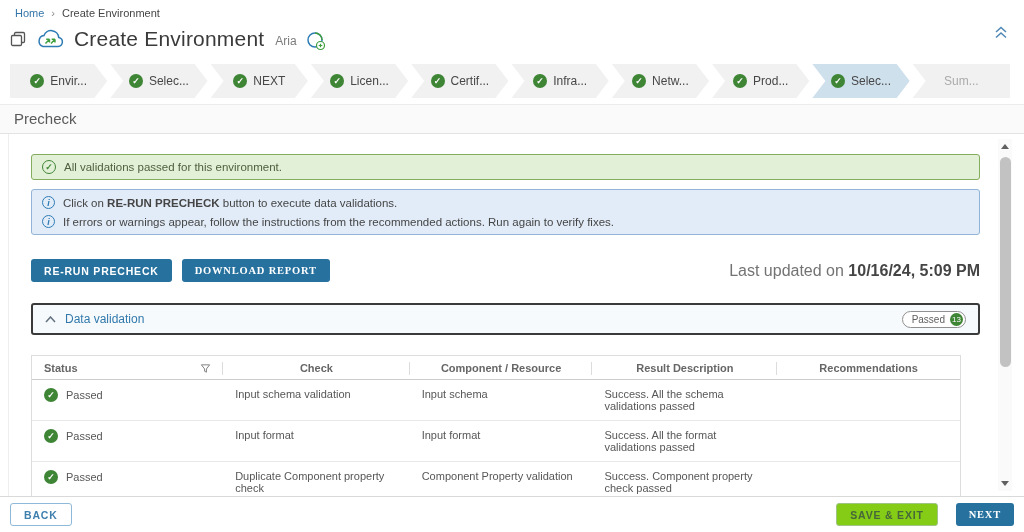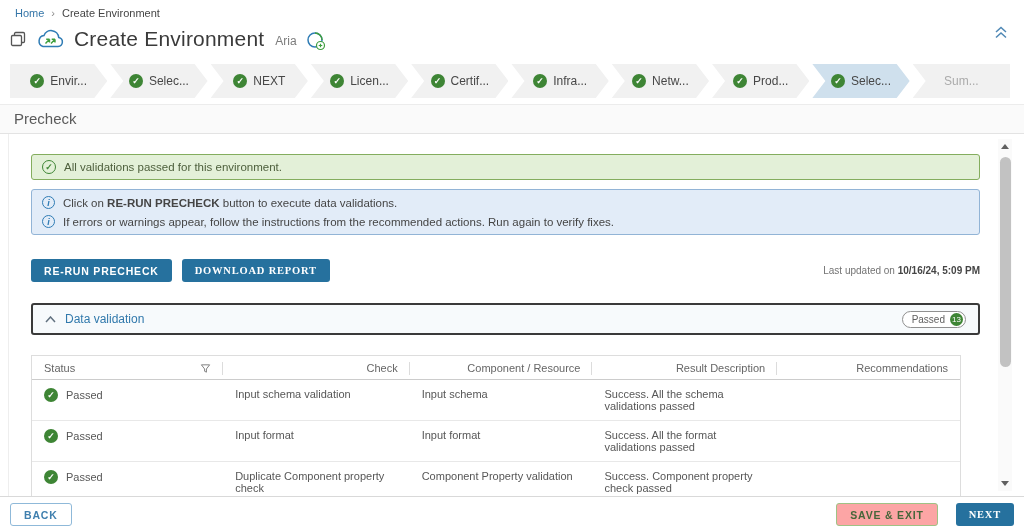--- a/index.html
+++ b/index.html
@@ -45,53 +45,53 @@
   .alert-info { margin-top:9px; background:#e2ecf8; border:1px solid #92b4d6; color:#454545; flex-direction:column; gap:6px; padding:6px 10px; }
   .info-line { display:flex; align-items:center; gap:8px; }
   .info-circle { width:13px; height:13px; min-width:13px; border-radius:50%; border:1px solid #2f7cb5; color:#2f7cb5;
                  font-size:9px; font-weight:700; font-style:italic; display:inline-flex; align-items:center; justify-content:center; }
 
   .actions-row { margin-top:24px; display:flex; align-items:center; }
   .btn { font-family:"Liberation Sans", sans-serif; border:none; border-radius:3px; cursor:pointer; font-weight:700;
          font-size:10.5px; letter-spacing:.8px; height:23px; padding:0 13px; }
   .btn-primary { background:#26719e; color:#fff; }
   .btn + .btn { margin-left:10px;font-family:Liberation Serif, serif; }
-  .last-updated { margin-left:auto; font-size:10px; color:#737373; }
+  .last-updated { margin-left:auto; font-size:16px; color:#737373; }
   .last-updated b { color:#454545; }
 
   .accordion { margin-top:21px; border:2px solid #3a3a3a; border-radius:3px; height:32px; background:#f7fafc;
                display:flex; align-items:center; padding:0 12px; cursor:pointer; }
   .accordion-title { color:#3179ac; font-size:12px; margin-left:9px; }
   .badge-pill { margin-left:auto; display:inline-flex; align-items:center; gap:5px; border:1px solid #909090;
                 border-radius:9px; background:#fff; padding:1px 2px 1px 9px; font-size:10px; color:#5f5f5f; }
   .badge-count { width:13px; height:13px; border-radius:50%; background:#3e8535; color:#fff; font-size:8px; font-weight:400;
                  display:inline-flex; align-items:center; justify-content:center; }
 
   .table-wrap { margin-top:20px; margin-right:19px; border:1px solid #dddddd; background:#fff; }
   table { width:100%; border-collapse:collapse; table-layout:fixed; }
-  th { font-size:11px; font-weight:400; color:#666; text-align:right; padding:6px 12px 5px; position:relative;margin-top:40px; }
+  th { font-size:11px; font-weight:700; color:#666; text-align:center; padding:6px 12px 5px; position:relative;margin-top:40px; }
   th .th-inner { display:flex; align-items:center; justify-content:space-between; }
   th:not(:last-child)::after { content:""; position:absolute; right:0; top:6px; height:13px; width:1px; background:#dcdcdc; }
   thead tr { border-bottom:1px solid #cccccc; }
   td { font-size:11px; color:#575757; padding:8px 12px; vertical-align:top; }
   tbody tr { border-bottom:1px solid #e8e8e8; height:37px; }
   .status-cell { display:flex; align-items:center; gap:8px; color:#575757; }
 
   
   .scrollbar { position:absolute; right:12px; top:5px; bottom:5px; width:14px; background:#fafafa; }
   .sb-arrow { position:absolute; left:3px; width:0; height:0; border-left:4px solid transparent; border-right:4px solid transparent; }
   .sb-up { top:5px; border-bottom:5px solid #606060; }
   .sb-down { bottom:5px; border-top:5px solid #606060; }
   .sb-thumb { position:absolute; left:1.5px; top:18px; width:11px; height:210px; background:#c2c2c2; border-radius:6px; }
 
   
   .footer { height:36px; border-top:1px solid #d9d9d9; display:flex; align-items:center; padding:12px 10px; background:#fff; }
   .btn-outline-blue { background:#fff; border:1px solid #8fb9d9; color:#3f7fae; }
   .footer-right { margin-left:auto; display:flex; gap:8px; }
-  .btn-outline-green { background:#fca5a5; border:1px solid #9fc285; color:#47663a; }
+  .btn-outline-green { background:#84cc16; border:1px solid #9fc285; color:#47663a; }
 
   svg { display:block; }
 </style>
 </head>
 <body>
 
 <div class="header">
   <div class="breadcrumb">
     <a class="bc-home">Home</a>
     <span class="bc-sep">›</span>

